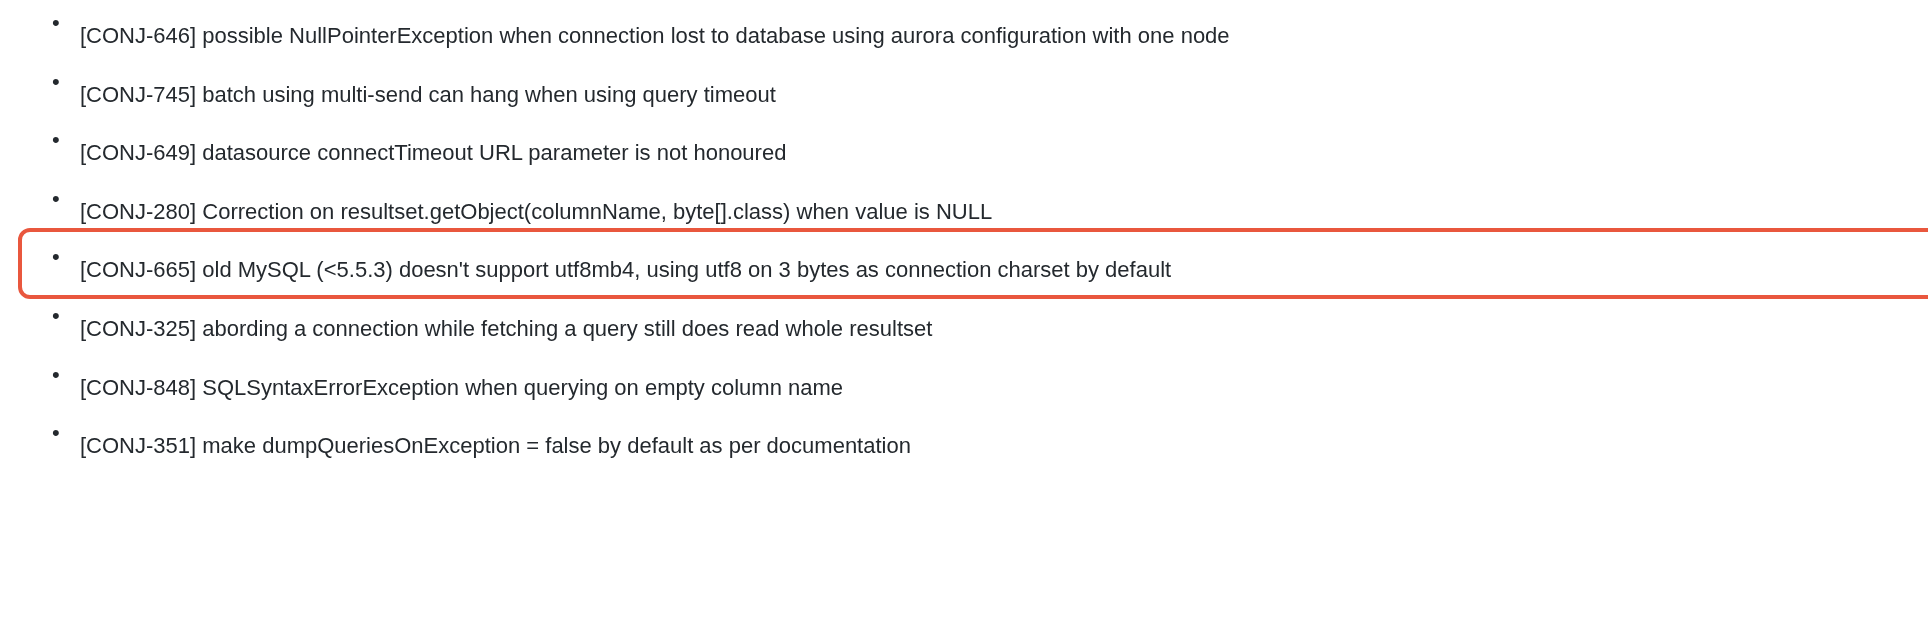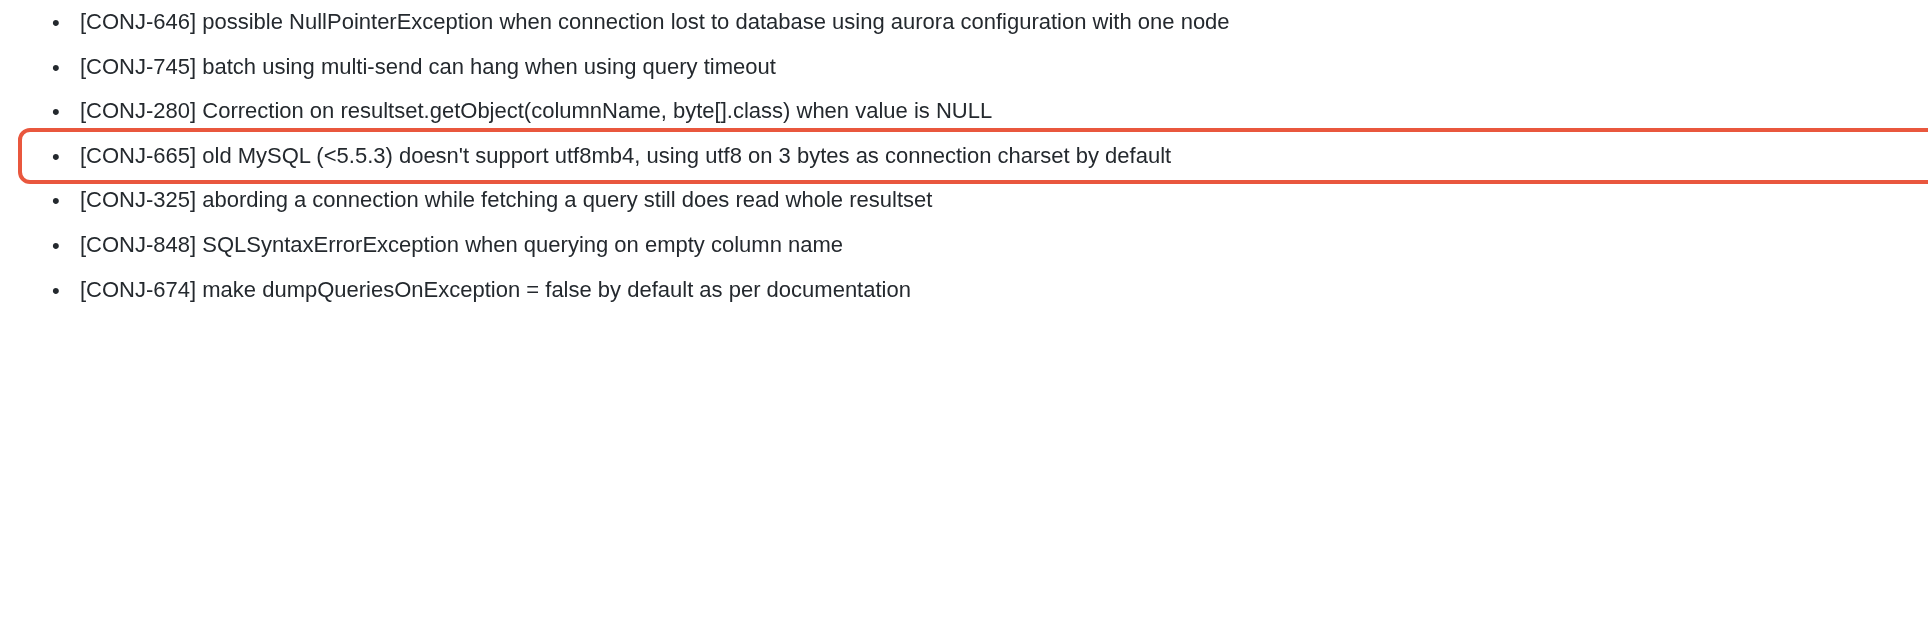--- a/index.html
+++ b/index.html
@@ -11,21 +11,21 @@
       line-height: 1.8;
       padding: 0 20px;
       width: 1928px;
     }
     ul.changelog {
       list-style: none;
       padding-left: 40px;
     }
     ul.changelog li {
       position: relative;
-      padding: 2px 0 3px 20px;
+      padding: 16px 0 3px 20px;
     }
     ul.changelog li::before {
       content: "•";
       position: absolute;
       left: -8px;
       top: 3px;
       font-size: 22px;
       color: #24292e;
     }
     .highlighted {
@@ -50,27 +50,30 @@
 <body>
 
 <ul class="changelog">
   <li>
     <span class="item-text">[CONJ-646] possible NullPointerException when connection lost to database using aurora configuration with one node</span>
   </li>
   <li>
     <span class="item-text">[CONJ-745] batch using multi-send can hang when using query timeout</span>
   </li>
   <li>
+    <span class="item-text">[CONJ-649] datasource connectTimeout URL parameter is not honoured</span>
+  </li>
+  <li>
     <span class="item-text">[CONJ-280] Correction on resultset.getObject(columnName, byte[].class) when value is NULL</span>
   </li>
   <li class="highlighted">
     <span class="item-text">[CONJ-665] old MySQL (&lt;5.5.3) doesn't support utf8mb4, using utf8 on 3 bytes as connection charset by default</span>
   </li>
   <li>
     <span class="item-text">[CONJ-325] abording a connection while fetching a query still does read whole resultset</span>
   </li>
   <li>
     <span class="item-text">[CONJ-848] SQLSyntaxErrorException when querying on empty column name</span>
   </li>
   <li>
-    <span class="item-text">[CONJ-674] make dumpQueriesOnException = false by default as per documentation</span>
+    <span class="item-text">[CONJ-351] make dumpQueriesOnException = false by default as per documentation</span>
   </li>
 </ul>
 
 </body></html>

